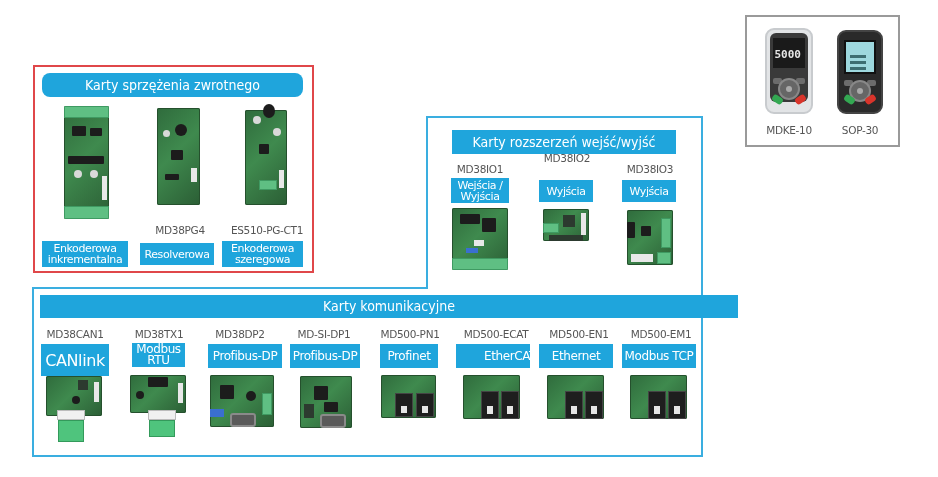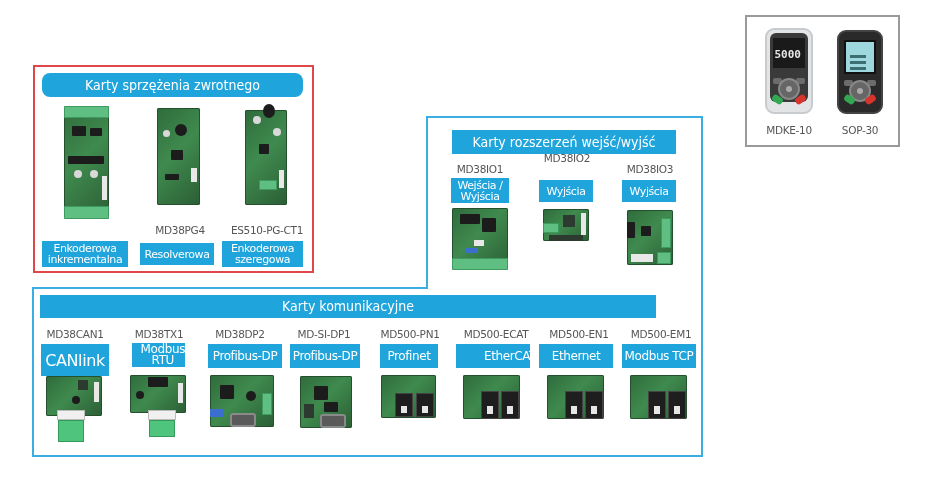--- a/index.html
+++ b/index.html
@@ -133,36 +133,36 @@
 <div class="model" style="left:620px; top:163px; width:60px;">MD38IO3</div>
 <div class="label-box" style="left:622px; top:180px; width:54px; height:22px;">Wyjścia</div>
 <div class="pcb" style="left:627px; top:210px; width:46px; height:55px;">
   <div class="chip" style="left:0;top:12px;width:8px;height:16px;"></div>
   <div class="term" style="left:34px;top:8px;width:10px;height:30px;"></div>
   <div class="chip" style="left:14px;top:16px;width:10px;height:10px;"></div>
   <div class="strip" style="left:4px;top:44px;width:22px;height:8px;"></div>
   <div class="term" style="left:30px;top:42px;width:14px;height:12px;"></div>
 </div>
 
-<div class="banner" style="left:40px; top:295px; width:616px; height:23px; font-size:14px; line-height:23px;">
+<div class="banner" style="left:40px; top:295px; width:698px; height:23px; font-size:14px; line-height:23px;">
   <span>Karty komunikacyjne</span>
 </div>
 
 <div class="model" style="left:40px; top:328px; width:70px;">MD38CAN1</div>
 <div class="label-box" style="left:41px; top:344px; width:68px; height:32px; font-size:16px;">CANlink</div>
 <div class="pcb" style="left:46px; top:376px; width:56px; height:40px;">
   <div class="term-dark" style="left:32px;top:4px;width:10px;height:10px;"></div>
   <div class="strip" style="left:48px;top:6px;width:5px;height:20px;"></div>
   <div class="chip" style="left:26px;top:20px;width:8px;height:8px;border-radius:50%;"></div>
 </div>
 <div class="white-block" style="left:57px; top:410px; width:28px; height:10px;"></div>
 <div class="green-plug" style="left:58px; top:420px; width:26px; height:22px;"></div>
 
 <div class="model" style="left:129px; top:328px; width:60px;">MD38TX1</div>
-<div class="label-box" style="left:132px; top:343px; width:53px; height:24px; font-size:12px;justify-content:flex-end;">
+<div class="label-box" style="left:132px; top:343px; width:53px; height:24px; font-size:12px;">
   <div>
       <div>Modbus</div>
       <div>RTU</div>
     </div>
 </div>
 <div class="pcb" style="left:130px; top:375px; width:56px; height:38px;">
   <div class="chip" style="left:18px;top:2px;width:20px;height:10px;"></div>
   <div class="chip" style="left:6px;top:16px;width:8px;height:8px;border-radius:50%;"></div>
   <div class="strip" style="left:48px;top:8px;width:5px;height:20px;"></div>
 </div>

